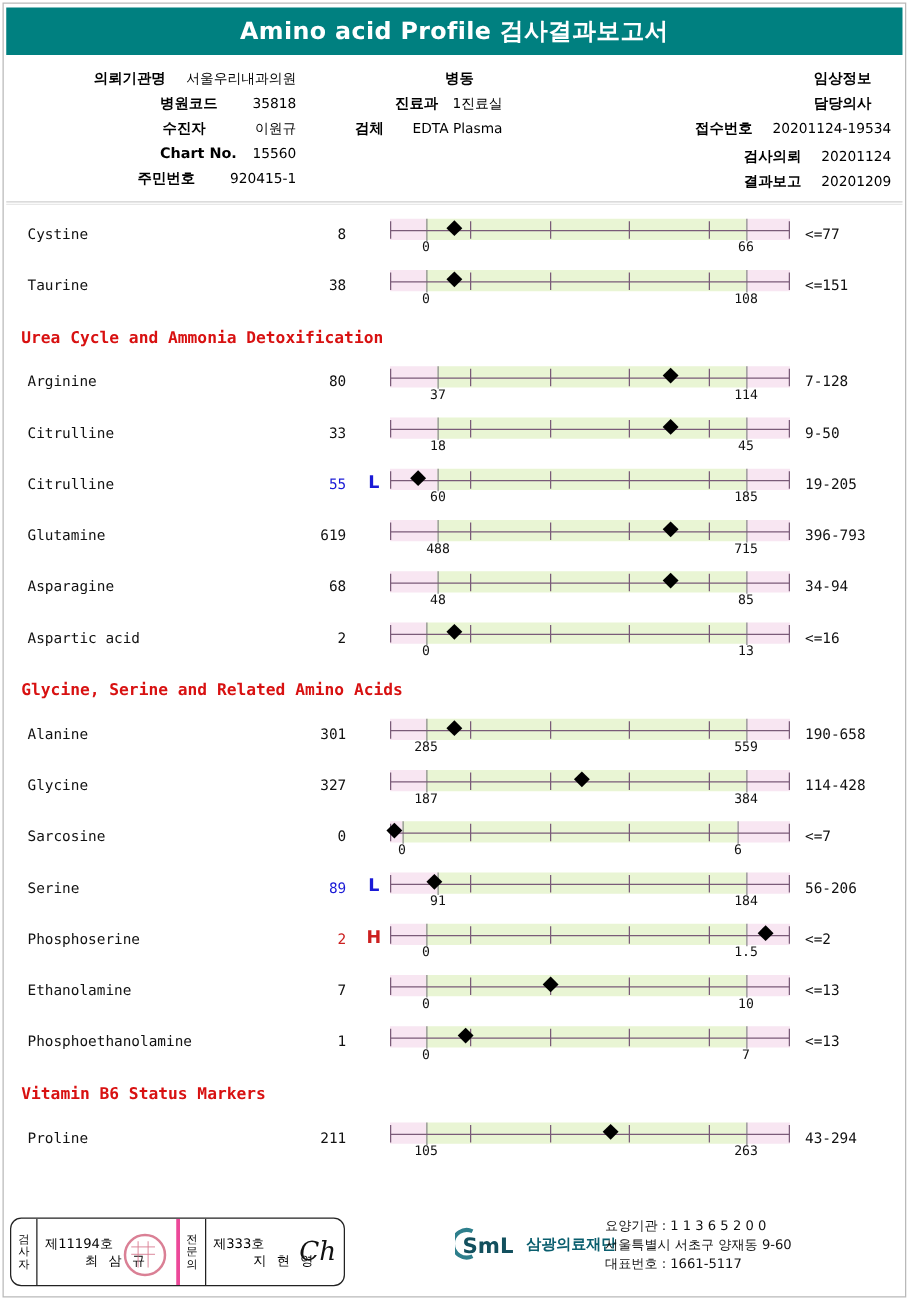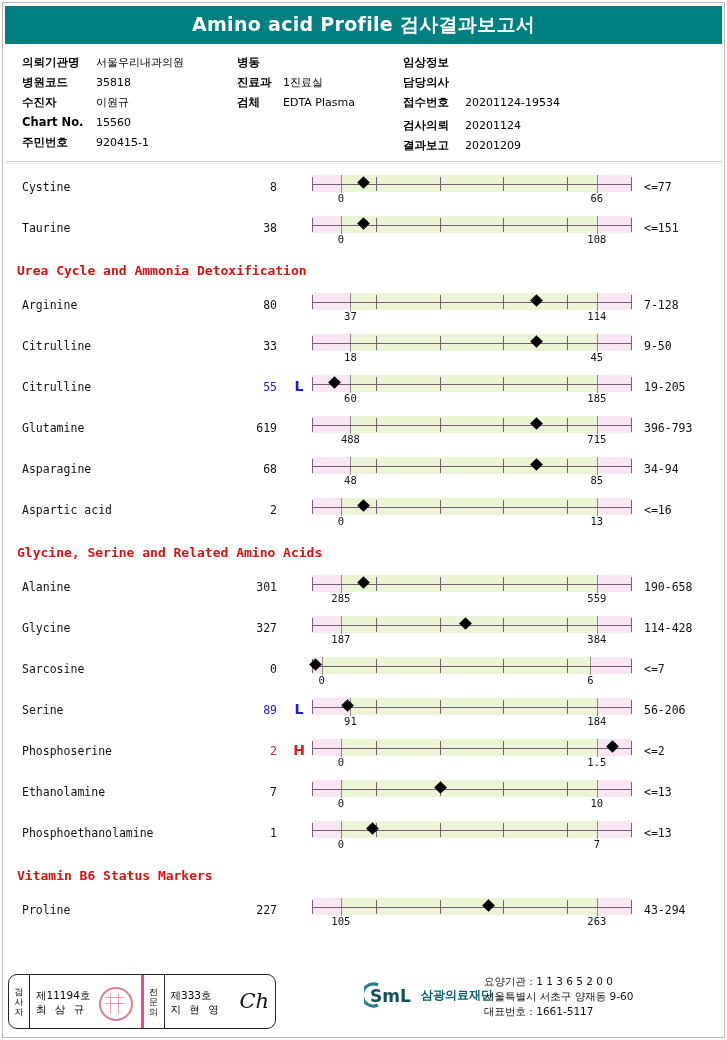--- a/index.html
+++ b/index.html
@@ -33,21 +33,21 @@
 
   
   .pthdr{
     position:absolute;left:5px;top:44px;width:717px;height:117px;
     box-sizing:border-box;background:#fff;
   }
   .pthdr .col{position:absolute;top:8px;}
   .c1{left:17px;width:215px;}
   .c2{left:232px;width:165px;}
   .c3{left:398px;width:310px;}
-  .frow{display:flex;align-items:baseline;height:20px;line-height:20px;white-space:nowrap;}
+  .frow{display:flex;align-items:baseline;height:20px;line-height:20px;white-space:nowrap;justify-content:flex-end;}
   .flab{
     font-family:"DejaVu Sans","Liberation Sans",sans-serif;
     font-size:11.5px;font-weight:bold;color:#000;
   }
   .fval{
     font-family:"DejaVu Sans","Liberation Sans",sans-serif;
     font-size:11px;color:#000;
   }
   .c1 .flab{width:74px;flex:0 0 74px;}
   .c2 .flab{width:46px;flex:0 0 46px;}
@@ -128,21 +128,21 @@
   .sig-vlabel span{display:block;}
   .sig-cell{
     flex:1;position:relative;display:flex;flex-direction:column;
     justify-content:center;padding-left:6px;box-sizing:border-box;
   }
   .sig-cell.bd{border-right:3px solid #ec4899;}
   .sig-line{
     font-family:"DejaVu Sans","Liberation Sans",sans-serif;
     font-size:10.5px;color:#000;line-height:14px;white-space:nowrap;
   }
-  .sig-name{letter-spacing:2.5px;}
+  .sig-name{letter-spacing:2.5px;margin-left:32px;}
   .seal{
     position:absolute;right:8px;top:50%;margin-top:-15px;
     width:30px;height:30px;border-radius:50%;
     border:2px solid #d2647e;opacity:.82;
   }
   .seal:before,.seal:after{
     content:"";position:absolute;background:#d2647e;opacity:.75;
   }
   .seal:before{left:4px;top:8px;width:19px;height:1.5px;}
   .seal:after{left:4px;top:14px;width:19px;height:1.5px;}
@@ -591,21 +591,21 @@
           <div class="tick" style="left:319px"></div>
           <div class="diamond" style="left:60.8px"></div>
           <div class="glab lo" style="left:28.8px">0</div>
           <div class="glab hi" style="left:284.8px">7</div>
         </div>
         <div class="arange">&lt;=13</div>
       </div>
       <div class="section-title" style="margin-top: 14px; margin-bottom: 8px;">Vitamin B6 Status Markers</div>
       <div class="row">
         <div class="aname">Proline</div>
-        <div class="aval ">227</div>
+        <div class="aval ">211</div>
         <div class="aflag "></div>
         <div class="gauge">
           <div class="band pink" style="left:0;width:28.8px"></div>
           <div class="band green" style="left:28.8px;width:256px"></div>
           <div class="band pink" style="left:284.8px;width:35.2px"></div>
           <div class="edge" style="left:28.8px"></div>
           <div class="edge" style="left:284.8px"></div>
           <div class="axis"></div>
           <div class="tick" style="left:0px"></div>
           <div class="tick" style="left:63.8px"></div>

